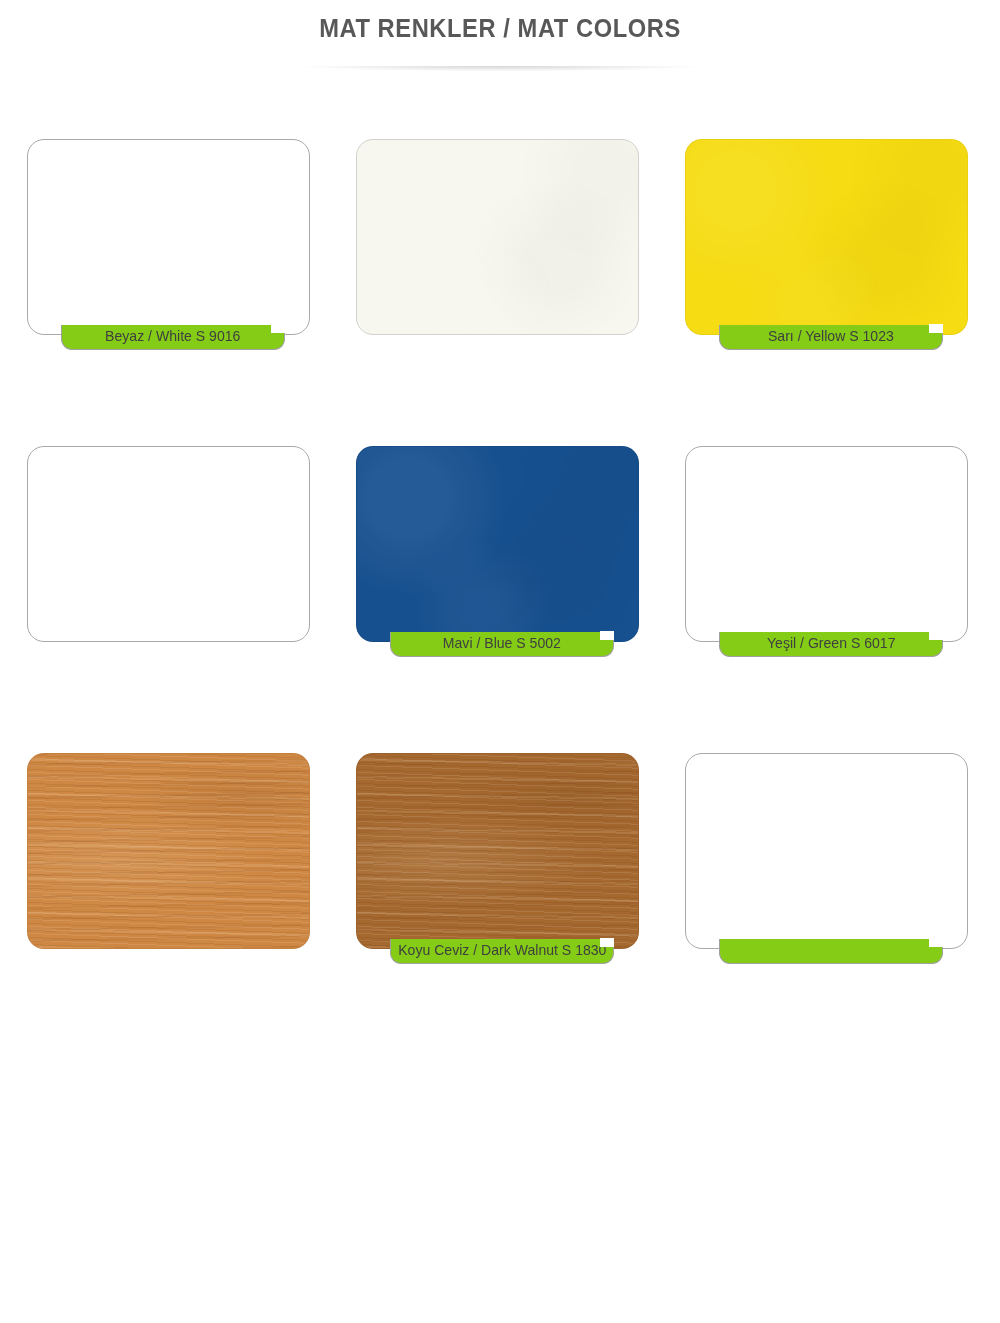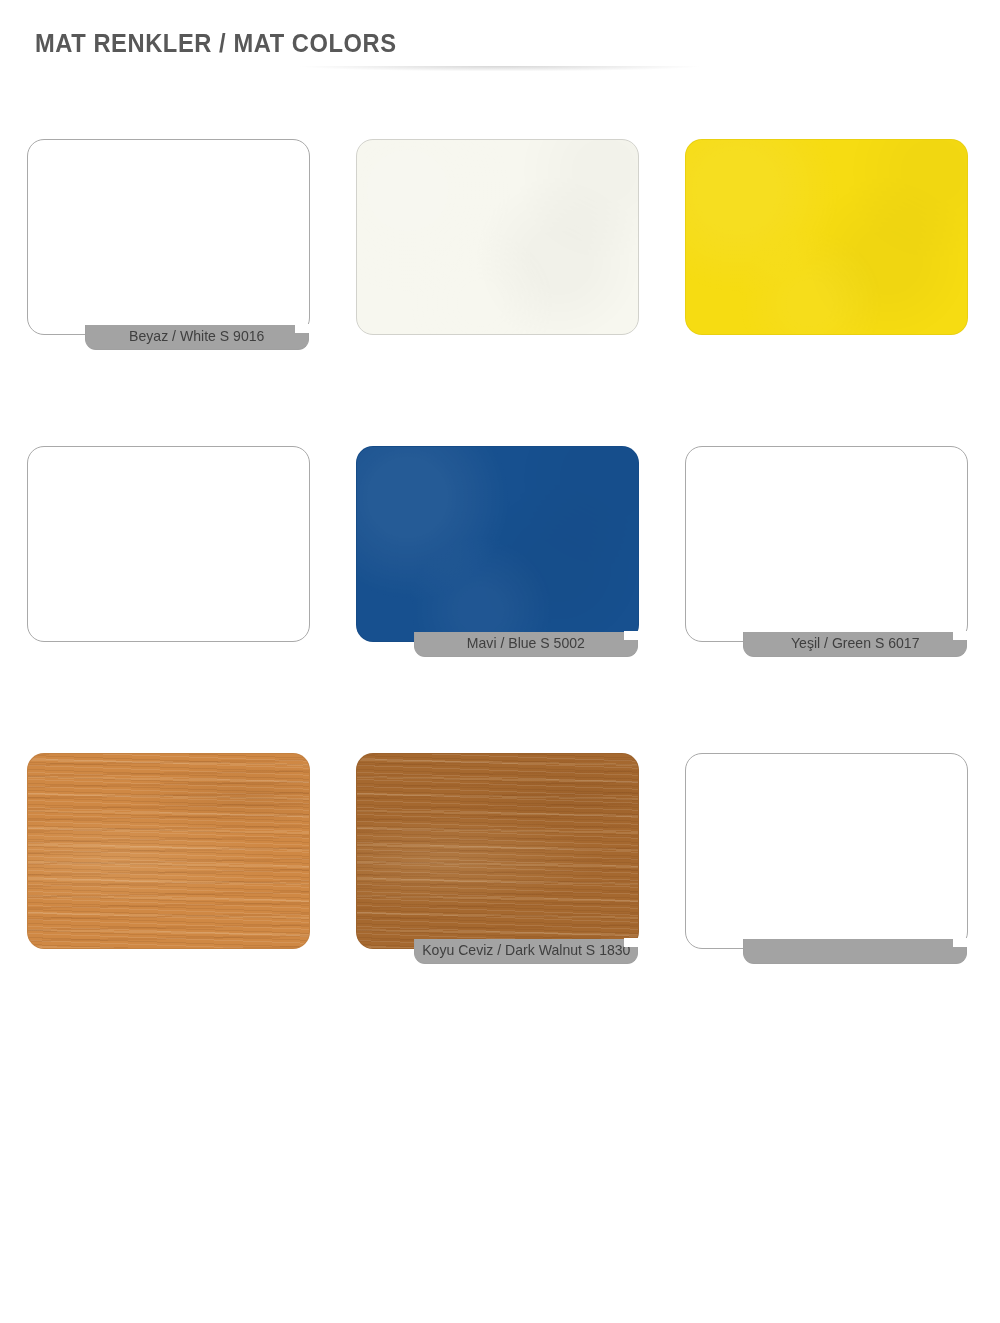--- a/index.html
+++ b/index.html
@@ -9,21 +9,22 @@
     height: 1323px;
     background: #ffffff;
     font-family: "Liberation Sans", sans-serif;
     position: relative;
     overflow: hidden;
   }
 
   
   .page-header {
     width: 100%;
-    padding-top: 29px;
+    padding-top: 14px;
+    text-align: center;
     position: relative;
   }
   .page-title {
     font-family: "Liberation Sans Narrow", "Liberation Sans", sans-serif;
     font-size: 25.5px;
     font-weight: bold;
     letter-spacing: 0.6px;
     color: #585858;
     margin: 0;
     transform: scaleX(0.93);
@@ -102,28 +103,28 @@
       repeating-linear-gradient(1deg,
         rgba(255,240,215,0.12) 0px, rgba(255,240,215,0.12) 2px,
         rgba(0,0,0,0.00) 2px, rgba(0,0,0,0.00) 17px),
       radial-gradient(ellipse 80% 36% at 30% 55%, rgba(255,235,200,0.13), rgba(0,0,0,0) 70%),
       radial-gradient(ellipse 60% 26% at 78% 22%, rgba(80,38,8,0.10), rgba(0,0,0,0) 72%);
   }
 
   
   .swatch-label {
     position: absolute;
-    left: 58px;
+    left: 34px;
     top: 186px;
     width: 224px;
     height: 25px;
     border: 1px solid #a0a0a0;
     border-top: none;
     border-radius: 0 0 11px 11px;
-    background: #a3a3a3;
+    background: #84cc16;
     display: flex;
     align-items: center;
     justify-content: center;
   }
   .swatch-label::before {
     content: "";
     position: absolute;
     top: 0; left: -1px;
     width: 1px; height: 1px;
     background: #a0a0a0;
@@ -165,20 +166,24 @@
     </div>
     <div class="swatch-cell">
       <div class="swatch-chip filled pale" style="background: rgb(247, 247, 239);">
         <div class="chip-texture"></div>
       </div>
     </div>
     <div class="swatch-cell">
       <div class="swatch-chip filled" style="background: rgb(246, 220, 18);">
         <div class="chip-texture"></div>
       </div>
+      <div class="swatch-label notched">
+        <span class="label-text">Sarı / Yellow S 1023</span>
+        <span class="label-nick"></span>
+      </div>
     </div>
     <div class="swatch-cell">
       <div class="swatch-chip outlined" style="background: rgb(255, 255, 255);"></div>
     </div>
     <div class="swatch-cell">
       <div class="swatch-chip filled" style="background: rgb(23, 80, 143);">
         <div class="chip-texture"></div>
       </div>
       <div class="swatch-label notched">
         <span class="label-text">Mavi  / Blue S 5002</span>

